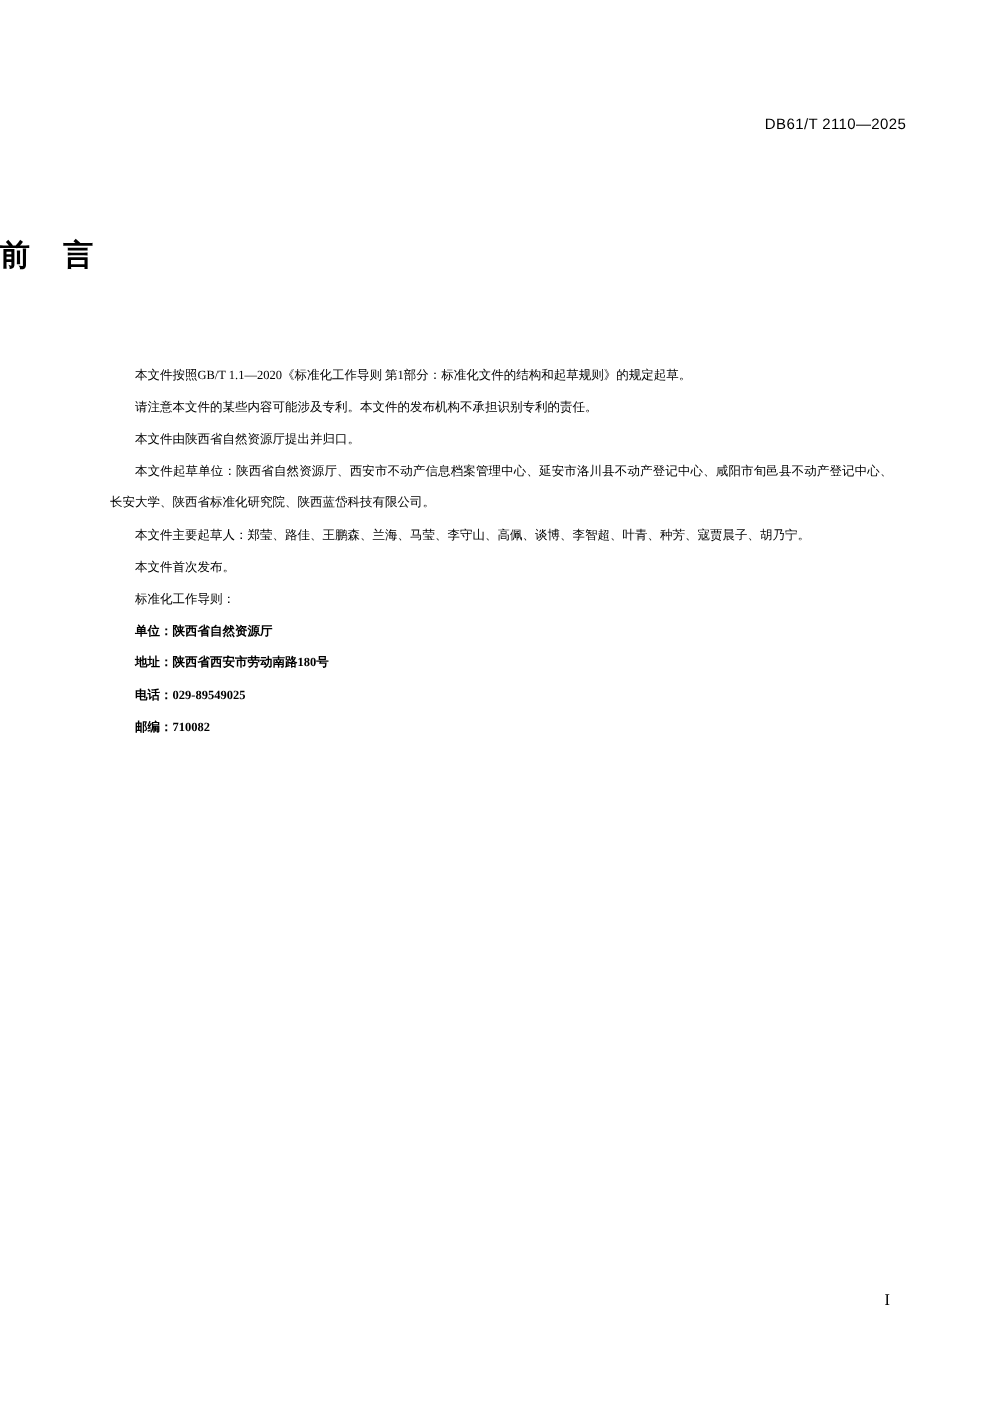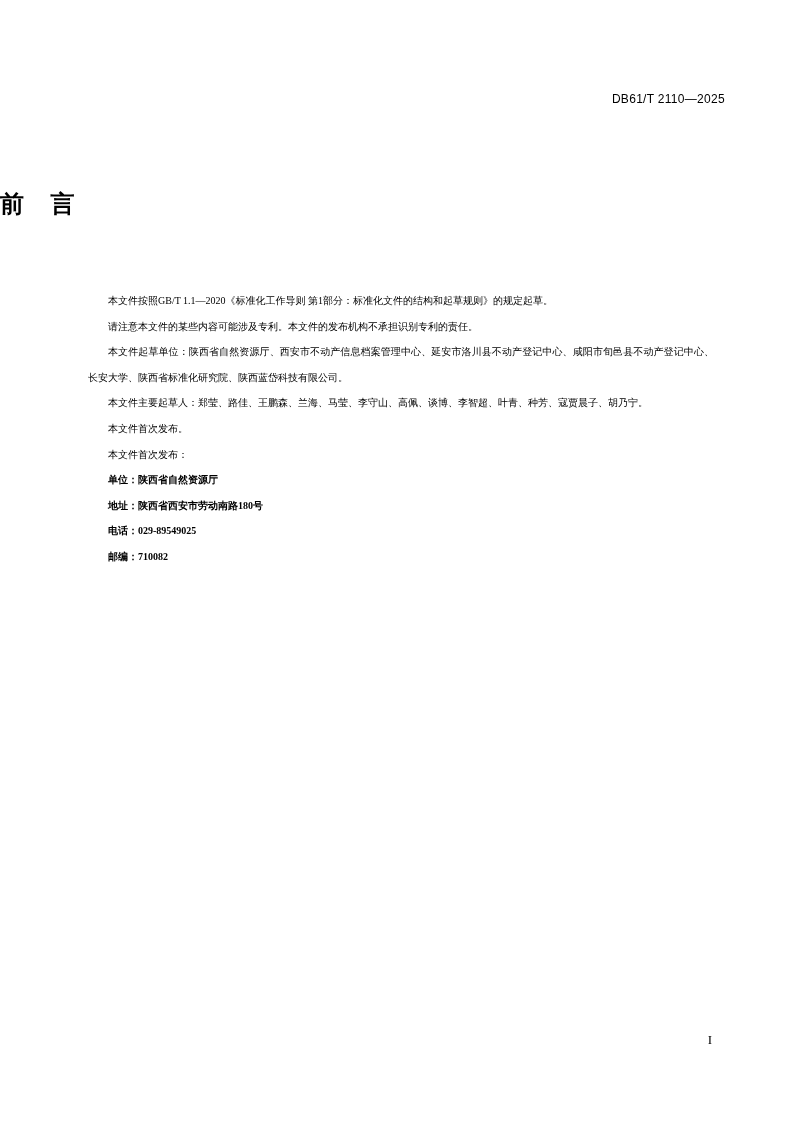--- a/index.html
+++ b/index.html
@@ -81,24 +81,25 @@
 
   <div class="header-code">DB61/T 2110—2025</div>
 
   <div class="doc-title">
     <span>前</span><span class="gap"></span><span>言</span>
   </div>
 
   <div class="body-block">
     <p class="para">本文件按照GB/T 1.1—2020《标准化工作导则  第1部分：标准化文件的结构和起草规则》的规定起草。</p>
     <p class="para">请注意本文件的某些内容可能涉及专利。本文件的发布机构不承担识别专利的责任。</p>
+    <p class="para">本文件由陕西省自然资源厅提出并归口。</p>
     <p class="para">本文件起草单位：陕西省自然资源厅、西安市不动产信息档案管理中心、延安市洛川县不动产登记中心、咸阳市旬邑县不动产登记中心、长安大学、陕西省标准化研究院、陕西蓝岱科技有限公司。</p>
     <p class="para">本文件主要起草人：郑莹、路佳、王鹏森、兰海、马莹、李守山、高佩、谈博、李智超、叶青、种芳、寇贾晨子、胡乃宁。</p>
     <p class="para">本文件首次发布。</p>
-    <p class="para">本文件首次发布：</p>
+    <p class="para">标准化工作导则：</p>
     <p class="contact-line">单位：陕西省自然资源厅</p>
     <p class="contact-line">地址：陕西省西安市劳动南路180号</p>
     <p class="contact-line">电话：029-89549025</p>
     <p class="contact-line">邮编：710082</p>
   </div>
 
   <div class="page-number">I</div>
 
 </div>
 

